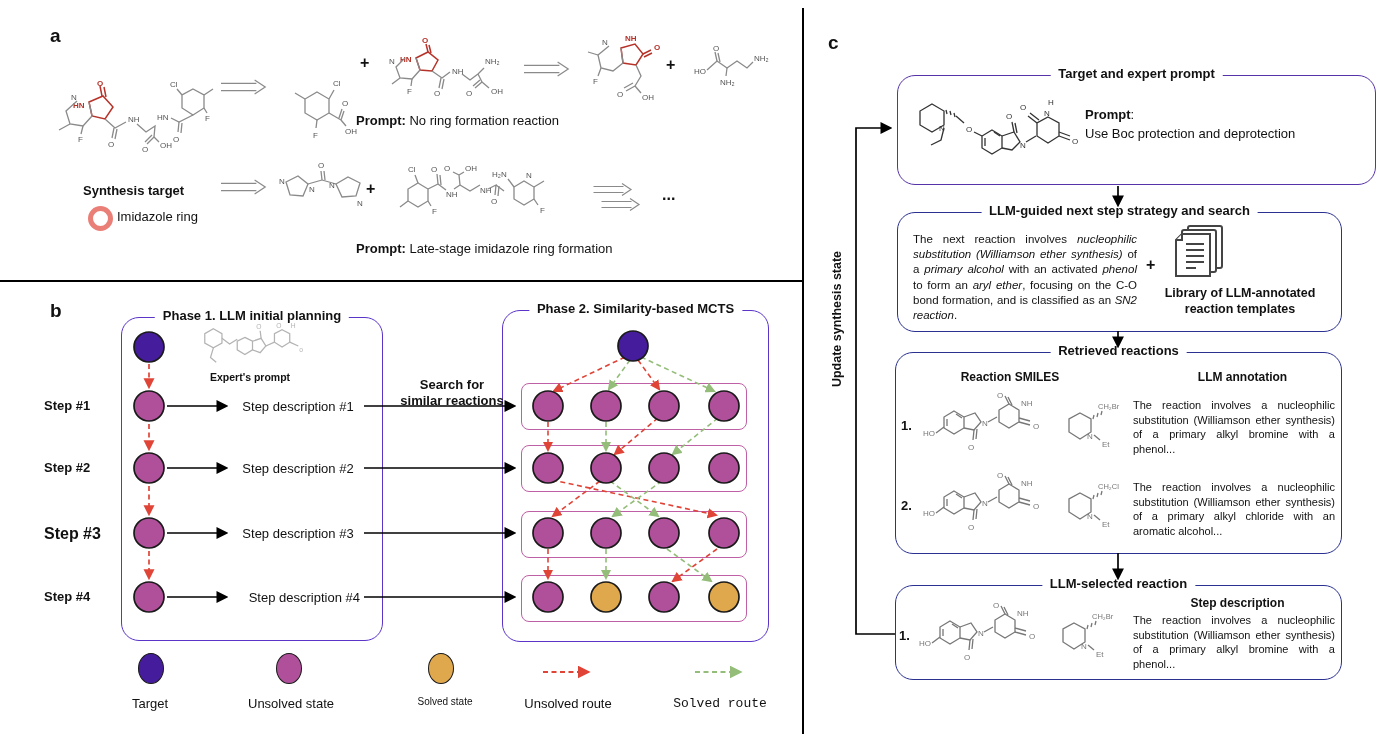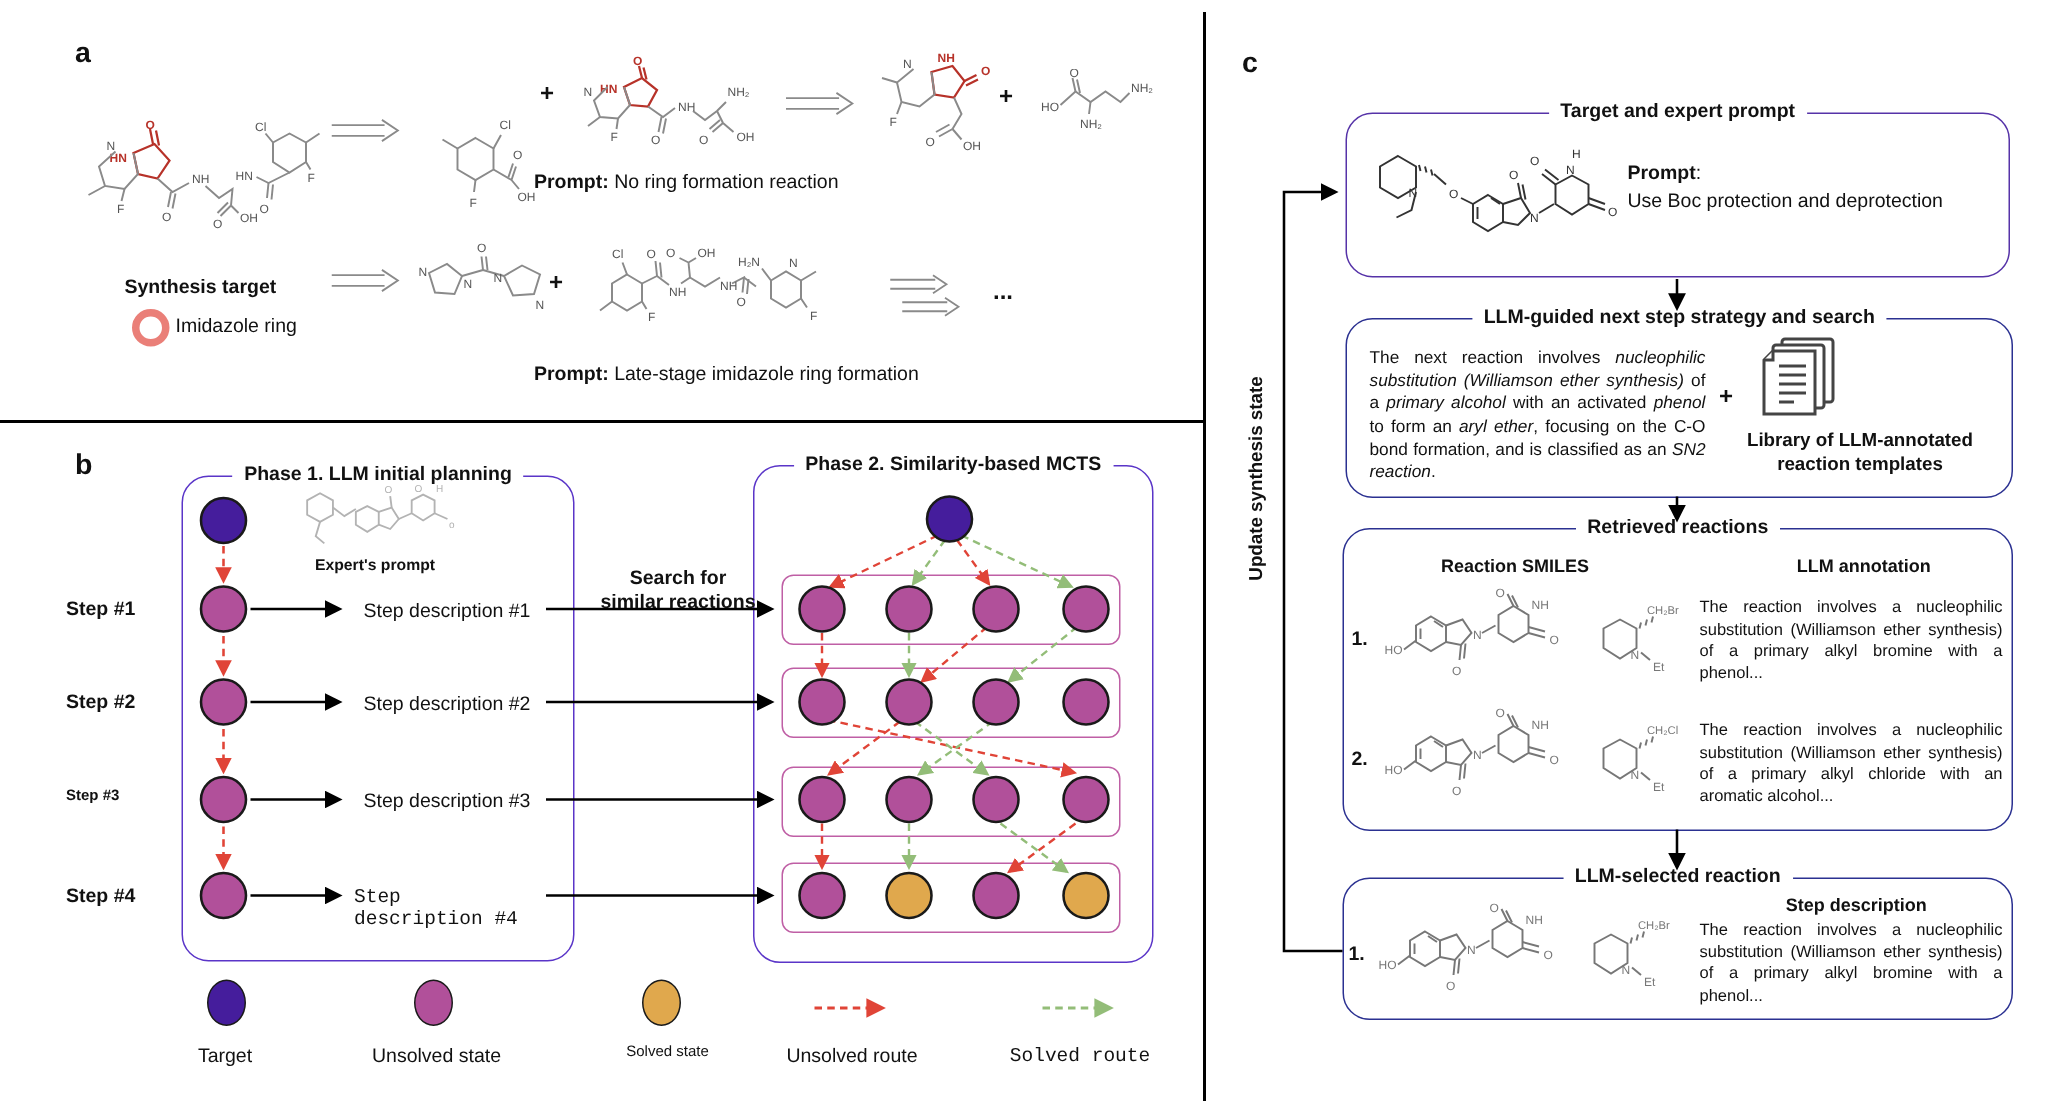--- a/index.html
+++ b/index.html
@@ -1,21 +1,21 @@
 <!DOCTYPE html>
 <html><head>
 <meta charset="utf-8">
 <style>
   html,body{margin:0;padding:0;background:#fff;}
   #fig{position:relative;width:1380px;height:742px;background:#fff;overflow:hidden;
        font-family:"Liberation Sans",sans-serif;color:#111;}
   .abs{position:absolute;}
   .panel-letter{font-size:19px;font-weight:bold;z-index:6;}
   .pbox{position:absolute;border:1.6px solid #5a35c8;border-radius:18px;z-index:2;background:transparent;}
-  .cbox1{border-color:#5633a8;}
+  .cbox1{border-color:#5633a8;padding-left:36px;}
   .cbox{border-color:#2b3191;}
   .btitle{position:absolute;top:-10px;left:50%;transform:translateX(-50%);background:#fff;
           padding:0 8px;font-weight:bold;font-size:13px;white-space:nowrap;z-index:3;}
   .rowbox{position:absolute;border:1.4px solid #bf5fa5;border-radius:8px;z-index:2;}
   #arrows{position:absolute;left:0;top:0;z-index:4;pointer-events:none;}
   .txt{z-index:6;}
   .bold{font-weight:bold;}
   .c-annot{font-size:11px;text-align:justify;line-height:1.32;z-index:6;}
   .strategy{font-size:11.5px;text-align:justify;line-height:1.32;z-index:6;}
   .lg-ellipse{position:absolute;width:24px;height:29px;border:1.6px solid #1a1a1a;border-radius:50%;z-index:5;}
@@ -371,27 +371,27 @@
       <text x="59" y="6" font-size="7" fill="#b3b3b3">O</text>
       <text x="80" y="5" font-size="7" fill="#b3b3b3">O</text>
       <text x="95" y="5" font-size="7" fill="#b3b3b3">H</text>
       <text x="104" y="30" font-size="7" fill="#b3b3b3">o</text>
     </svg>
   </div>
   <div class="abs txt bold" style="left:185px;top:371px;width:130px;text-align:center;font-size:10.5px;">Expert's prompt</div>
 
   <div class="abs txt bold" style="left:44px;top:398px;font-size:13px;">Step #1</div>
   <div class="abs txt bold" style="left:44px;top:460px;font-size:13px;text-align:center;">Step #2</div>
-  <div class="abs txt bold" style="left:44px;top:525px;font-size:10px;">Step #3</div>
+  <div class="abs txt bold" style="left:44px;top:525px;font-size:16px;">Step #3</div>
   <div class="abs txt bold" style="left:44px;top:589px;font-size:13px;">Step #4</div>
 
   <div class="abs txt" style="left:236px;top:399px;width:124px;text-align:center;font-size:13px;">Step description #1</div>
   <div class="abs txt" style="left:236px;top:461px;width:124px;text-align:center;font-size:13px;">Step description #2</div>
   <div class="abs txt" style="left:236px;top:526px;width:124px;text-align:center;font-size:13px;">Step description #3</div>
-  <div class="abs txt" style="left:236px;top:590px;width:124px;text-align:left;font-size:13px;font-family:Liberation Mono, monospace;">Step description #4</div>
+  <div class="abs txt" style="left:236px;top:590px;width:124px;text-align:right;font-size:13px;">Step description #4</div>
 
   <div class="abs txt bold" style="left:390px;top:377px;width:124px;text-align:center;font-size:13px;line-height:1.2;">
     <div>Search for</div>
     <div>similar reactions</div>
   </div>
 
   <div class="lg-ellipse" style="left:138px;top:653px;background:#451d9c;"></div>
   <div class="lg-ellipse" style="left:276px;top:653px;background:#b1509a;"></div>
   <div class="lg-ellipse" style="left:428px;top:653px;background:#e0a84d;"></div>
   <div class="abs txt" style="left:87px;top:696px;width:126px;text-align:center;font-size:13px;">Target</div>

